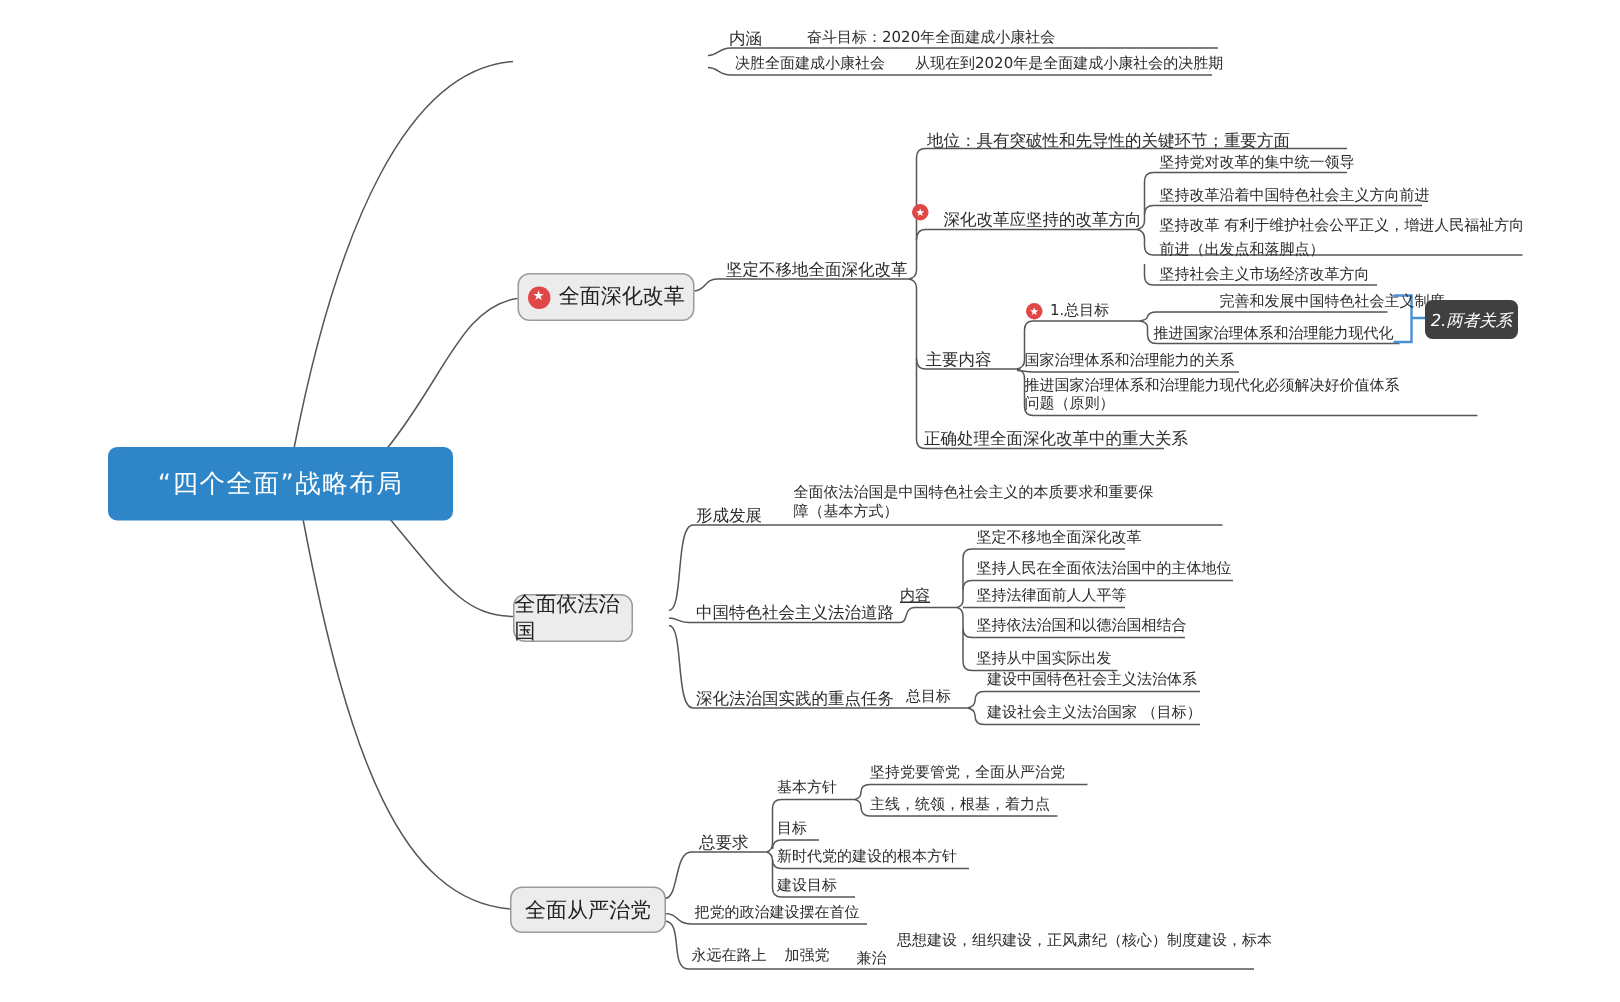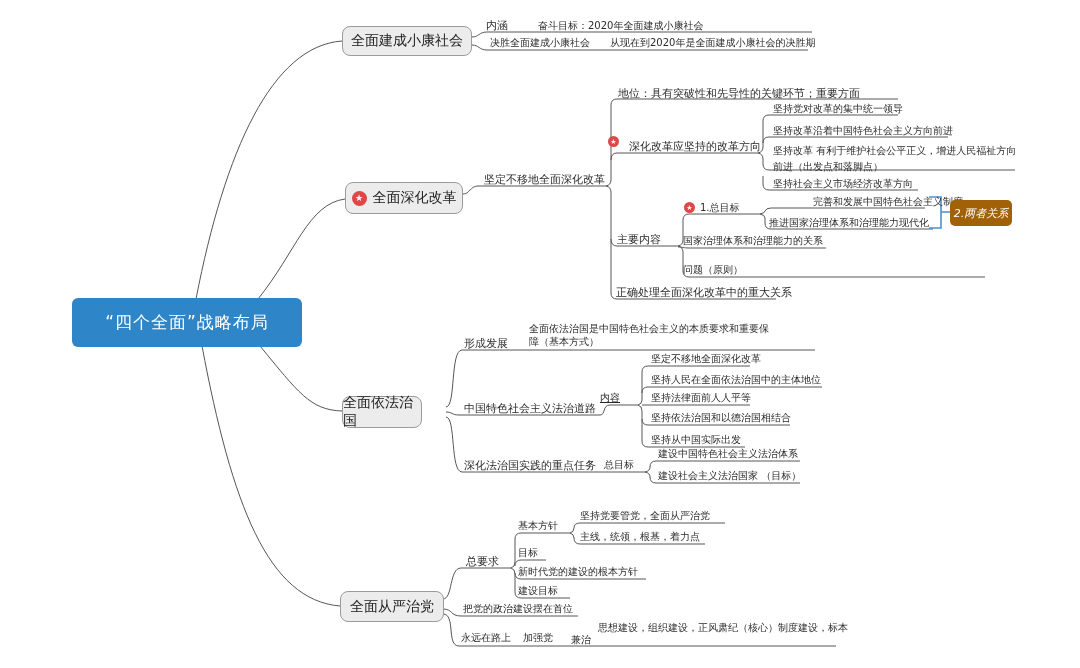--- a/index.html
+++ b/index.html
@@ -13,21 +13,21 @@
   .root-box{position:absolute;left:72px;top:298px;width:230px;height:49px;background:#2e86c8;
             border-radius:6px;display:flex;align-items:center;justify-content:center;
             color:#fff;font-size:17px;font-weight:500;letter-spacing:1px;}
   .branch-box{position:absolute;background:#ececec;border:1px solid #9b9b9b;border-radius:8px;
               display:flex;align-items:center;justify-content:center;gap:6px;
               font-size:14px;color:#222;box-sizing:border-box;}
   .star-icon{display:inline-flex;align-items:center;justify-content:center;background:#e04747;
              color:#fff;border-radius:50%;}
   .star-lg{width:15px;height:15px;font-size:9px;}
   .star-sm{position:absolute;width:11px;height:11px;font-size:7px;}
-  .dark-box{position:absolute;left:950px;top:200px;width:62px;height:26px;background:#a16207;
+  .dark-box{position:absolute;left:950px;top:200px;width:62px;height:26px;background:#404040;
             border-radius:5px;display:flex;align-items:center;justify-content:center;
             color:#fff;font-size:11px;font-style:italic;}
 </style>
 </head>
 <body>
 
 <div id="canvas">
 
   <svg class="lines">
 
@@ -73,23 +73,20 @@
     <path d="M 515,573 Q 515,579 521,579 L 646,579"></path>
     <path d="M 511,568 Q 515,569 515,574 L 515,592 Q 515,598 521,598 L 570,598"></path>
     <path d="M 570,533 Q 574,532 574,528 Q 574,523 580,523 L 725,523"></path>
     <path d="M 570,533 Q 574,534 574,538 Q 574,544 580,544 L 705,544"></path>
     <path d="M 443,609 C 453,609 450,616 461,616 L 578,616"></path>
     <path d="M 443,614 C 456,614 446,646 459,646 L 836,646"></path>
   </svg>
 
   <div class="root-box">“四个全面”战略布局</div>
 
-  <div class="branch-box" style="left:342px;top:26px;width:130px;height:30px;">
-    <span>全面建成小康社会</span>
-  </div>
   <span class="lbl lbl11" style="left:486px;top:19px;">内涵</span>
   <span class="lbl" style="left:538px;top:20px;">奋斗目标：2020年全面建成小康社会</span>
   <span class="lbl" style="left:490px;top:37px;">决胜全面建成小康社会</span>
   <span class="lbl" style="left:610px;top:37px;">从现在到2020年是全面建成小康社会的决胜期</span>
 
   <div class="branch-box" style="left:345px;top:182px;width:118px;height:32px;">
     <span class="star-icon star-lg">★</span>
     <span>全面深化改革</span>
   </div>
   <span class="lbl lbl11" style="left:484px;top:173px;">坚定不移地全面深化改革</span>
@@ -105,20 +102,21 @@
 
   <span class="lbl lbl11" style="left:617px;top:233px;">主要内容</span>
   <span class="star-icon star-sm" style="left:684px;top:202px;">★</span>
   <span class="lbl" style="left:700px;top:202px;">1.总目标</span>
   <span class="lbl" style="left:813px;top:196px;">完善和发展中国特色社会主义制度</span>
   <span class="lbl" style="left:769px;top:217px;">推进国家治理体系和治理能力现代化</span>
   <div class="dark-box">
     <span>2.两者关系</span>
   </div>
   <span class="lbl" style="left:683px;top:235px;">国家治理体系和治理能力的关系</span>
+  <span class="lbl" style="left:683px;top:252px;">推进国家治理体系和治理能力现代化必须解决好价值体系</span>
   <span class="lbl" style="left:683px;top:264px;">问题（原则）</span>
   <span class="lbl lbl11" style="left:616px;top:286px;">正确处理全面深化改革中的重大关系</span>
 
   <div class="branch-box" style="left:342px;top:396px;width:80px;height:32px;">
     <span>全面依法治国</span>
   </div>
   <span class="lbl lbl11" style="left:464px;top:337px;">形成发展</span>
   <span class="lbl" style="left:529px;top:323px;">全面依法治国是中国特色社会主义的本质要求和重要保</span>
   <span class="lbl" style="left:529px;top:336px;">障（基本方式）</span>
   <span class="lbl lbl11" style="left:464px;top:402px;">中国特色社会主义法治道路</span>

